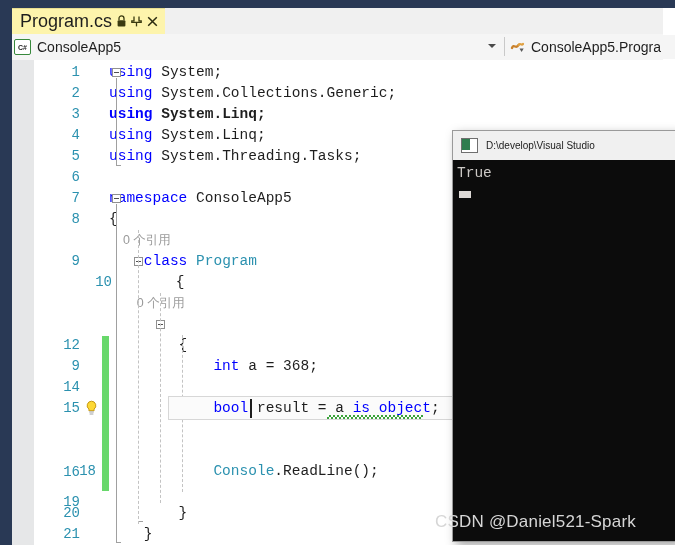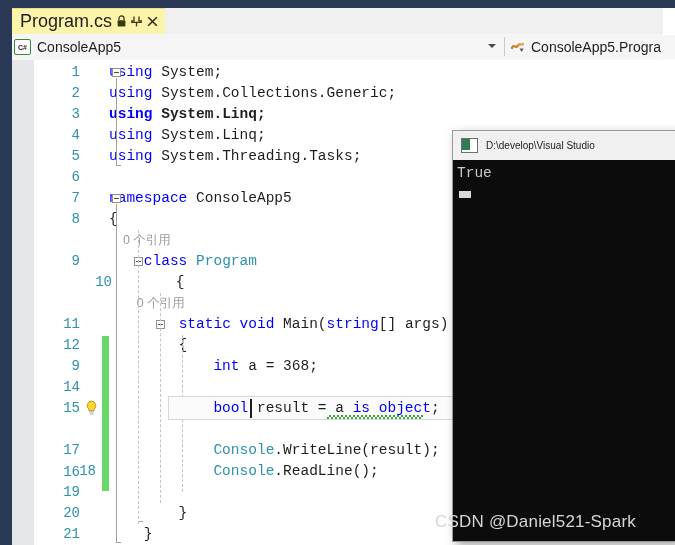--- a/index.html
+++ b/index.html
@@ -228,44 +228,36 @@
           <div class="lnum" style="top: 0px;">9</div>
           <div class="codetext" style="top: 0px;"><span class="plain">    </span><span class="kw">class </span><span class="typ">Program</span></div>
         </div>
         <div class="row" style="top: 212px; margin-left: 32px;">
           <div class="lnum" style="top: 0px;">10</div>
           <div class="codetext" style="top: 0px;"><span class="plain">    {</span></div>
         </div>
         <div class="row" style="top: 233px;">
           <div class="codetext" style="top: 0px;"><span class="lens">        0 个引用</span></div>
         </div>
-        <div class="row" style="top: 254px;">
-          <div class="lnum" style="top: 0px;">11</div>
-          <div class="codetext" style="top: 0px;"><span class="plain">        </span><span class="kw">static void </span><span class="plain">Main(</span><span class="kw">string</span><span class="plain">[] args)</span></div>
-        </div>
         <div class="row" style="top: 275px;">
           <div class="lnum" style="top: 0px;">12</div>
           <div class="codetext" style="top: 0px;"><span class="plain">        {</span></div>
         </div>
         <div class="row" style="top: 296px;">
           <div class="lnum" style="top: 0px;">9</div>
           <div class="codetext" style="top: 0px;"><span class="plain">            </span><span class="kw">int </span><span class="plain">a = </span><span class="num">368;</span></div>
         </div>
         <div class="row" style="top: 317px;">
           <div class="lnum" style="top: 0px;">14</div>
         </div>
-        <div class="row" style="top: 380px;">
-          <div class="lnum" style="top: 0px;">17</div>
-          <div class="codetext" style="top: 0px;"><span class="plain">            </span><span class="typ">Console</span><span class="plain">.WriteLine(result);</span></div>
-        </div>
         <div class="row" style="top: 401px;">
           <div class="lnum" style="top: 0px; padding-left: 16px;">18</div>
           <div class="codetext" style="top: 0px;"><span class="plain">            </span><span class="typ">Console</span><span class="plain">.ReadLine();</span></div>
         </div>
-        <div class="row" style="top: 422px;">
+        <div class="row" style="top: 432px;">
           <div class="lnum" style="top: 0px;">19</div>
         </div>
         <div class="row" style="top: 443px;">
           <div class="lnum" style="top: 0px;">20</div>
           <div class="codetext" style="top: 0px;"><span class="plain">        }</span></div>
         </div>
         <div class="row" style="top: 464px;">
           <div class="lnum" style="top: 0px;">21</div>
           <div class="codetext" style="top: 0px;"><span class="plain">    }</span></div>
         </div>

